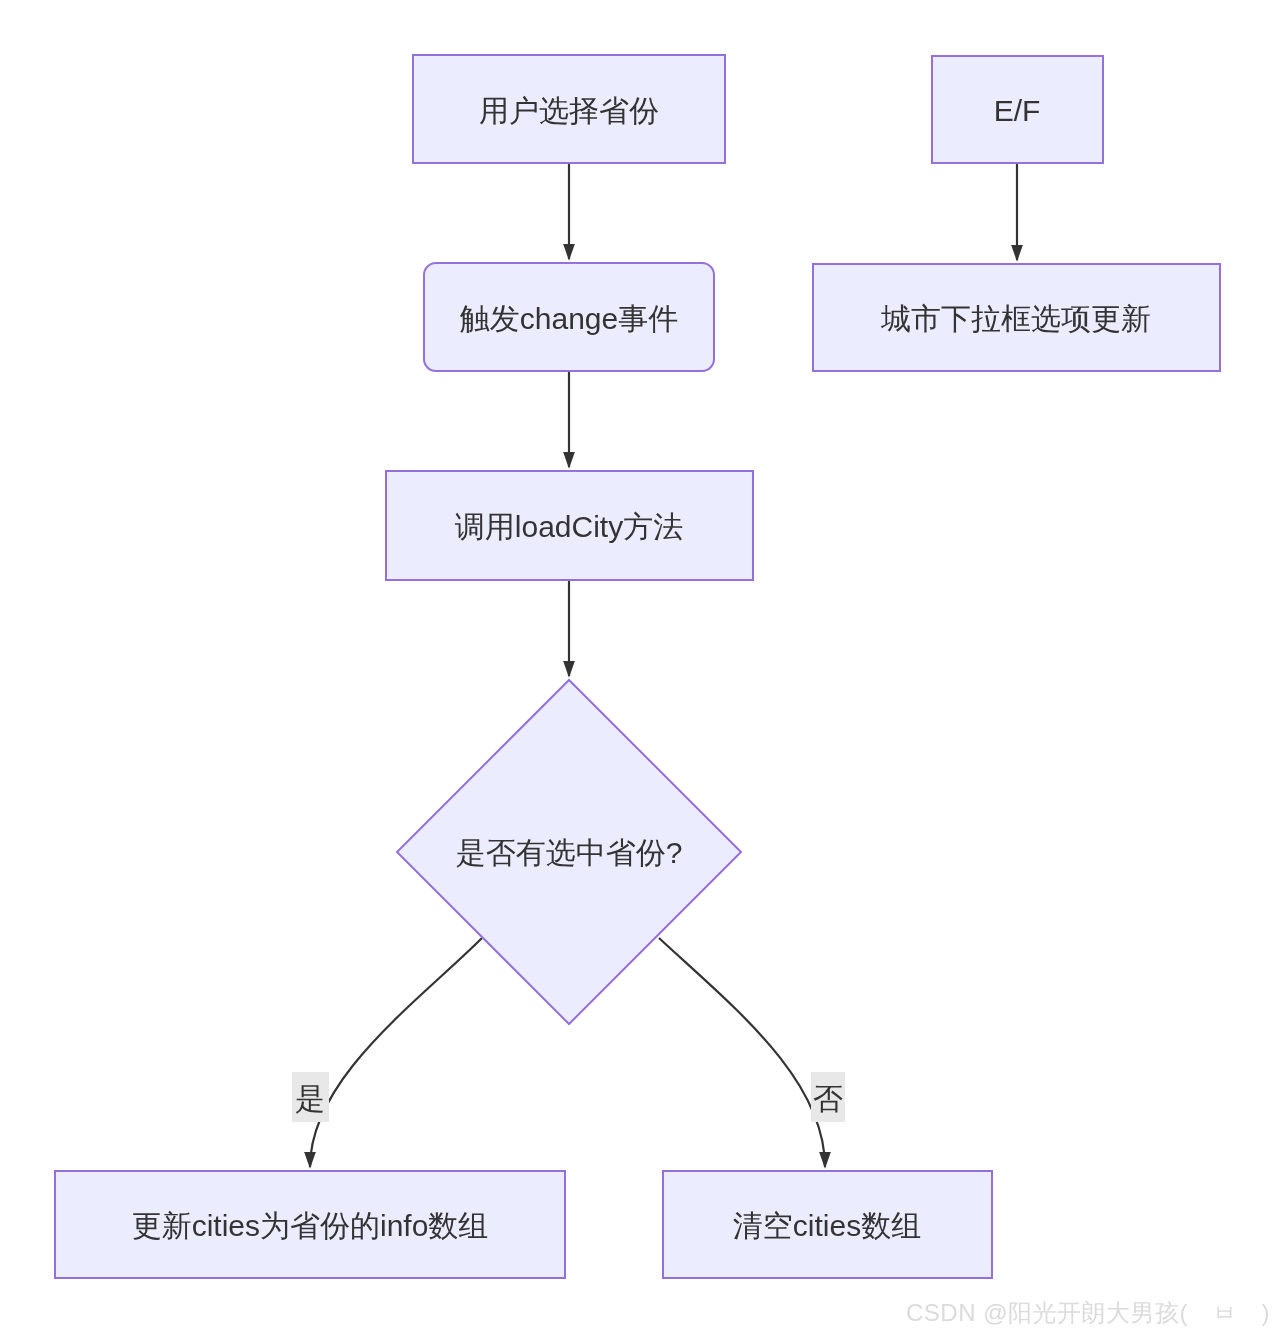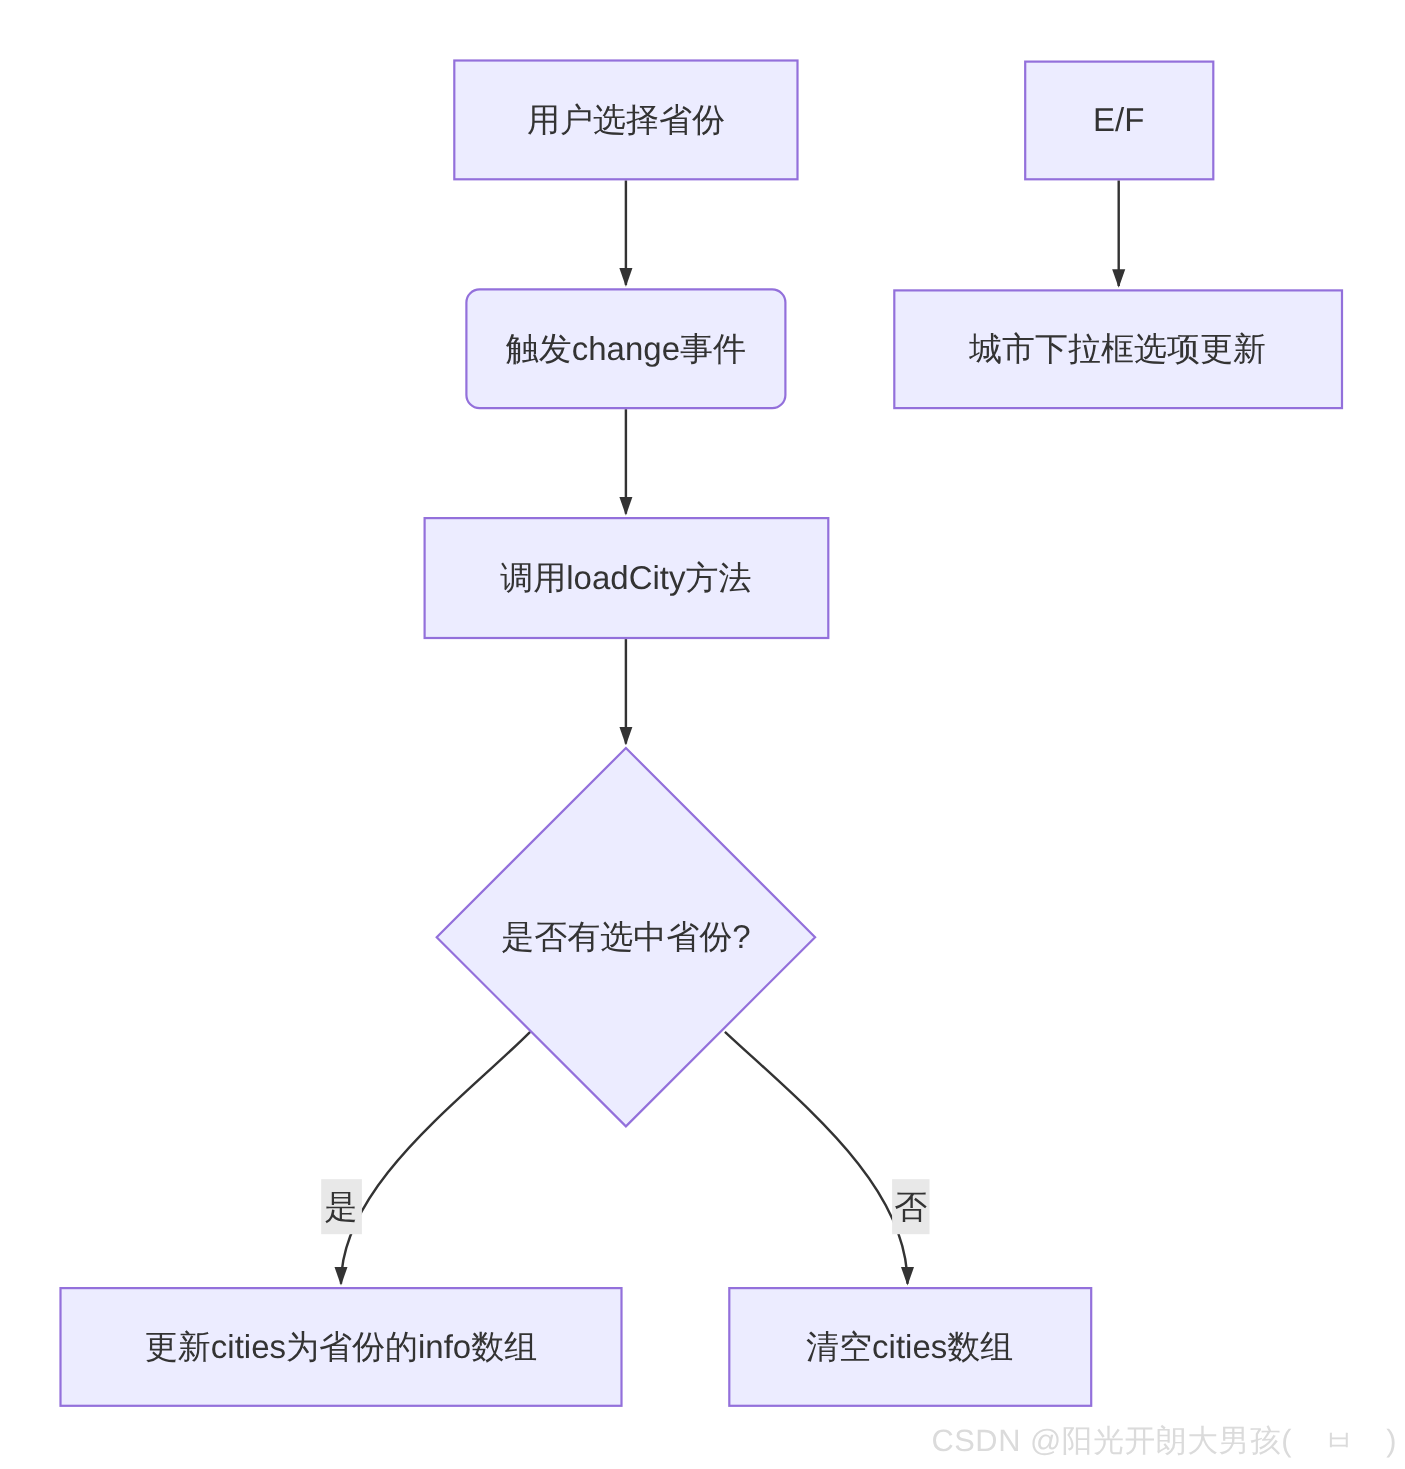--- a/index.html
+++ b/index.html
@@ -36,21 +36,21 @@
     font-size: 30px;
     text-anchor: middle;
     dominant-baseline: central;
     font-family: "Liberation Sans", sans-serif;
   }
   .watermark {
     position: absolute;
     right: 7px;
     bottom: 6px;
     color: var(--watermark, #dbdbdb);
-    font-size: 28px;
+    font-size: 24px;
     letter-spacing: 0.5px;
     white-space: nowrap;
     font-family: "Liberation Sans", sans-serif;
     margin-left: 35px;
   }
 </style>
 </head>
 <body>
 
 <div class="canvas">

